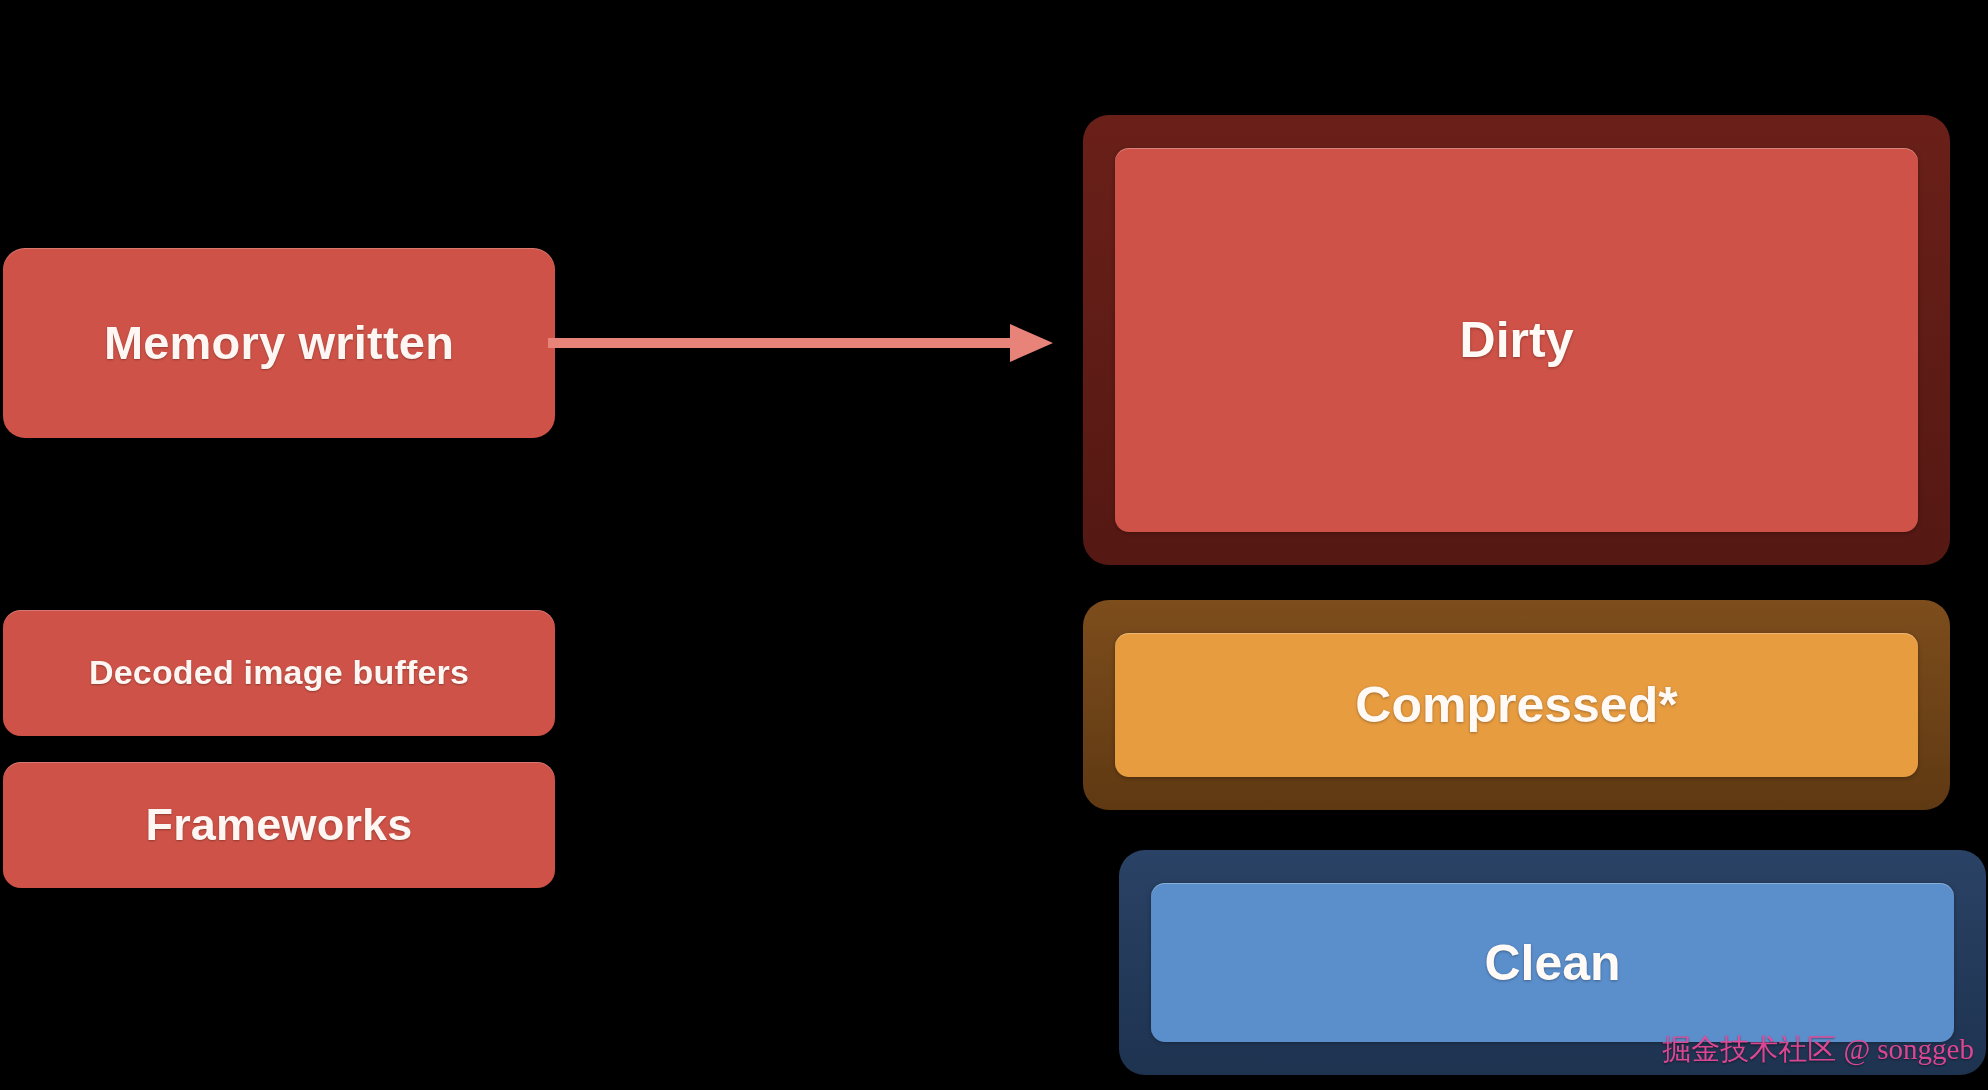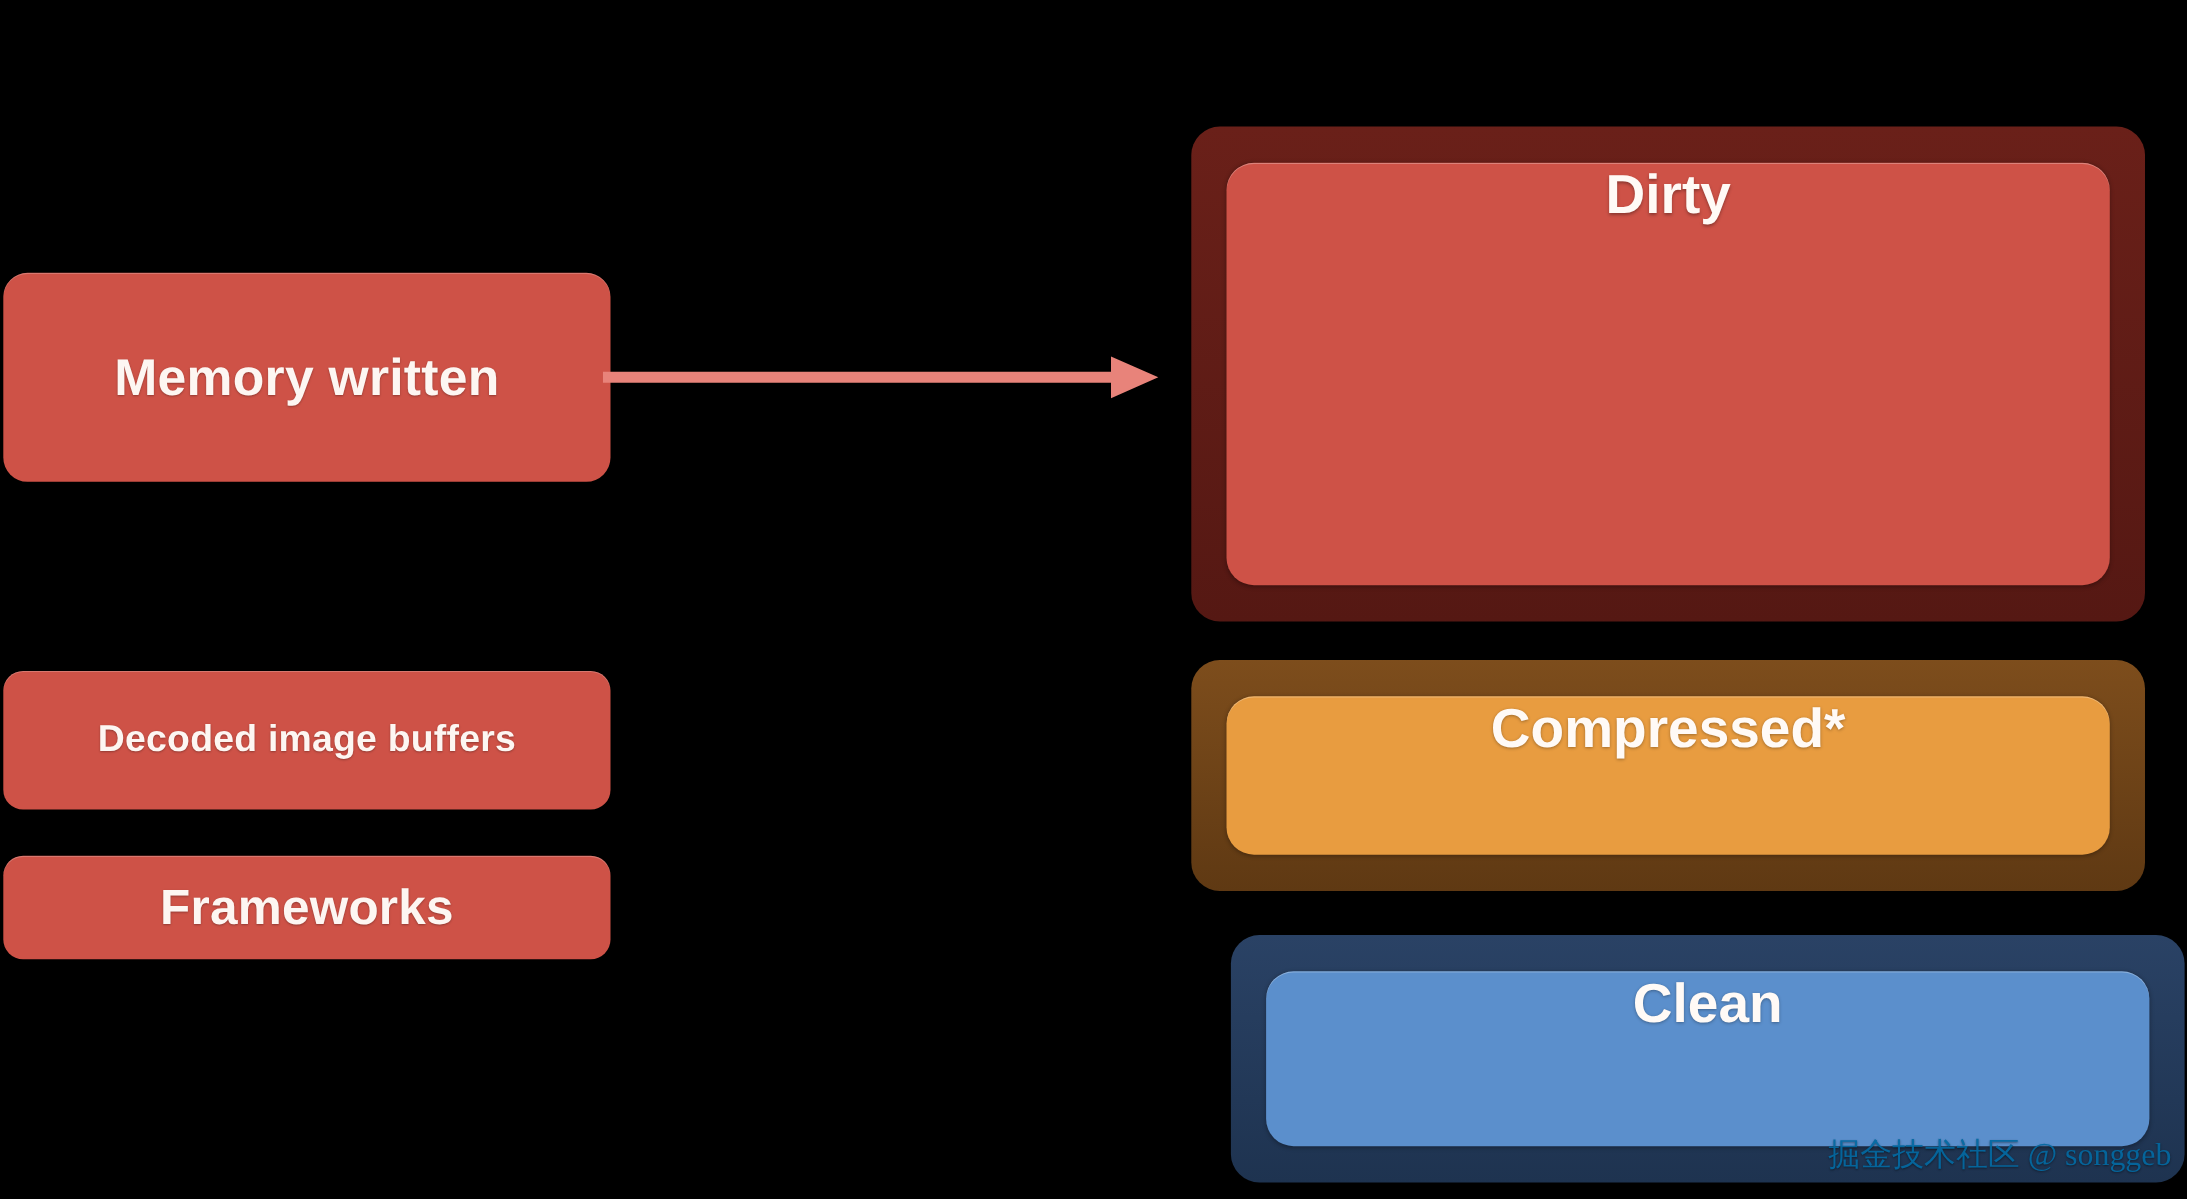--- a/index.html
+++ b/index.html
@@ -40,21 +40,21 @@
     letter-spacing: 0.2px;
     box-shadow: 0 2px 6px rgba(0,0,0,0.55),
                 inset 0 1px 0 rgba(255,255,255,0.22);
     text-shadow: 0 1px 2px rgba(0,0,0,0.30);
     line-height: 1.22;
     padding: 0 14px;
   }
   .src-box.b1 { top: 248px;  height: 190px; font-size: 47px; border-radius: 22px; }
   .src-box.b2 { top: 455px;  height: 128px; font-size: 45px; }
   .src-box.b3 { top: 610px;  height: 126px; font-size: 34px; }
-  .src-box.b4 { top: 762px;  height: 94px; font-size: 45px; margin-top: 16px; }
+  .src-box.b4 { top: 762px;  height: 126px; font-size: 45px; }
 
   
   .arrow-wrap {
     position: absolute;
     left: 548px;
     top: 318px;
     width: 510px;
     height: 50px;
   }
   .arrow-wrap svg { display: block; }
@@ -68,22 +68,23 @@
     box-sizing: border-box;
     padding: 33px 32px;
     display: flex;
     align-items: center;
     justify-content: center;
     box-shadow: 0 3px 10px rgba(0,0,0,0.6);
   }
   .frame .inner {
     width: 100%;
     height: 100%;
-    border-radius: 25px;
+    border-radius: 14px;
     display: flex;
+    align-items: center;
     justify-content: center;
     color: #fffaf6;
     font-weight: bold;
     font-size: 50px;
     text-shadow: 0 1px 3px rgba(0,0,0,0.32);
     box-shadow: inset 0 1px 0 rgba(255,255,255,0.28),
                 0 1px 4px rgba(0,0,0,0.30);
   }
 
   .frame.dirty {
@@ -107,21 +108,21 @@
     margin-left: 36px;
   }
   .frame.clean .inner { background: #5b8fcc; }
 
   
   .watermark {
     position: absolute;
     right: 14px;
     bottom: 20px;
     font-size: 29px;
-    color: #0369a1;
+    color: #ec4899;
     opacity: 0.92;
     white-space: nowrap;
     font-family: "Liberation Serif", serif;
     text-shadow: 0 1px 2px rgba(0,0,0,0.5);
   }
 </style>
 </head>
 <body>
 
 <div id="stage">

